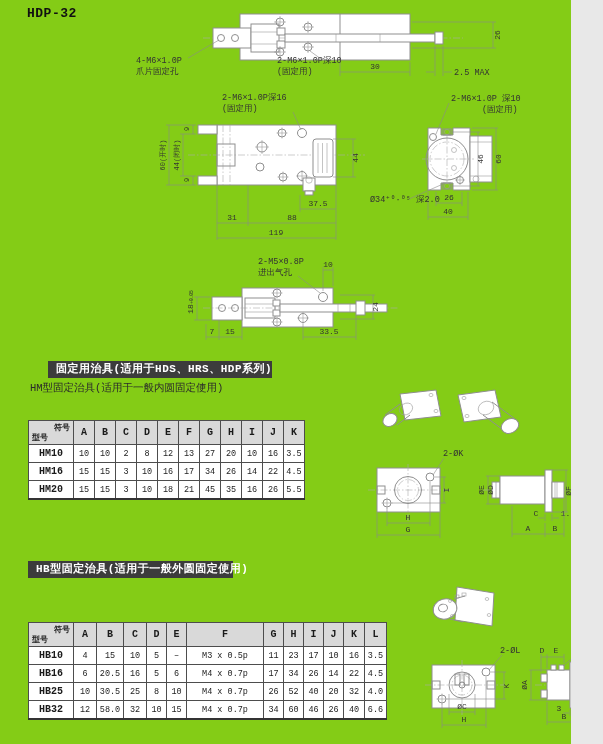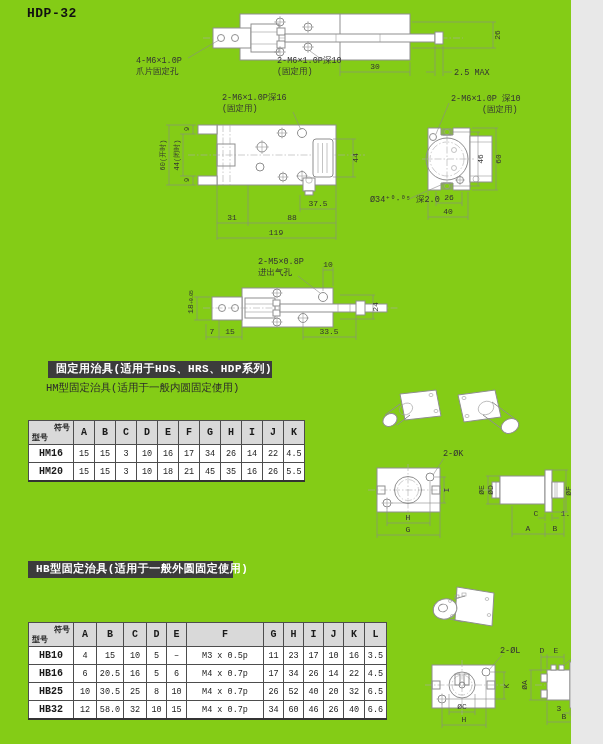--- a/index.html
+++ b/index.html
@@ -5,21 +5,21 @@
   html,body { margin:0; padding:0; background:#e8e8e8; }
   .page { position:relative; width:571px; height:744px; background:#84cc16;
           font-family:Liberation Mono, monospace; overflow:hidden; color:#1a1a1a; }
   .abs { position:absolute; }
   .page-title { left:27px; top:6px; font-size:13px; font-weight:bold; letter-spacing:.5px; color:#111; }
 
   .section-bar { background:#3c3c3c; color:#fff; font-weight:bold; font-size:11px;
                  line-height:17px; height:17px; padding:0 8px; letter-spacing:.5px; white-space:nowrap; }
   #bar1 { left:28px; top:361px; width:208px;margin-left:20px; }
   #bar2 { left:28px; top:561px; width:189px;text-align:right; }
-  .subtitle { left:30px; top:381px; font-size:10.5px; color:#2a2a2a; white-space:nowrap;margin-left:16px; }
+  .subtitle { left:30px; top:381px; font-size:10.5px; color:#2a2a2a; white-space:nowrap; }
 
   table.jig { border-collapse:collapse; background:#fff; table-layout:fixed;
               border:1px solid #333; border-bottom:2px solid #333;padding-left:48px; }
   .jig th, .jig td { border:1px solid #4d4d4d; padding:0; text-align:center; vertical-align:middle; }
   .jig thead th { background:#d9d9d9; font-size:10px; font-weight:bold; height:23px; }
   .jig tbody th { font-size:10px; font-weight:bold; height:17px; background:#fff; }
   .jig td { font-size:8.5px; color:#1c1c1c; }
   #hm-table { left:28px; top:420px; width:277px; }
   #hb-table { left:28px; top:622px; width:358px; }
   .corner { position:relative;
@@ -335,20 +335,34 @@
         <th>F</th>
         <th>G</th>
         <th>H</th>
         <th>I</th>
         <th>J</th>
         <th>K</th>
       </tr>
     </thead>
     <tbody>
       <tr>
+        <th>HM10</th>
+        <td>10</td>
+          <td>10</td>
+          <td>2</td>
+          <td>8</td>
+          <td>12</td>
+          <td>13</td>
+          <td>27</td>
+          <td>20</td>
+          <td>10</td>
+          <td>16</td>
+          <td>3.5</td>
+      </tr>
+      <tr>
         <th>HM16</th>
         <td>15</td>
           <td>15</td>
           <td>3</td>
           <td>10</td>
           <td>16</td>
           <td>17</td>
           <td>34</td>
           <td>26</td>
           <td>14</td>
@@ -529,21 +543,21 @@
           <td>30.5</td>
           <td>25</td>
           <td>8</td>
           <td>10</td>
           <td>M4 x 0.7p</td>
           <td>26</td>
           <td>52</td>
           <td>40</td>
           <td>20</td>
           <td>32</td>
-          <td>6.5</td>
+          <td>4.0</td>
       </tr>
       <tr>
         <th>HB32</th>
         <td>12</td>
           <td>58.0</td>
           <td>32</td>
           <td>10</td>
           <td>15</td>
           <td>M4 x 0.7p</td>
           <td>34</td>

